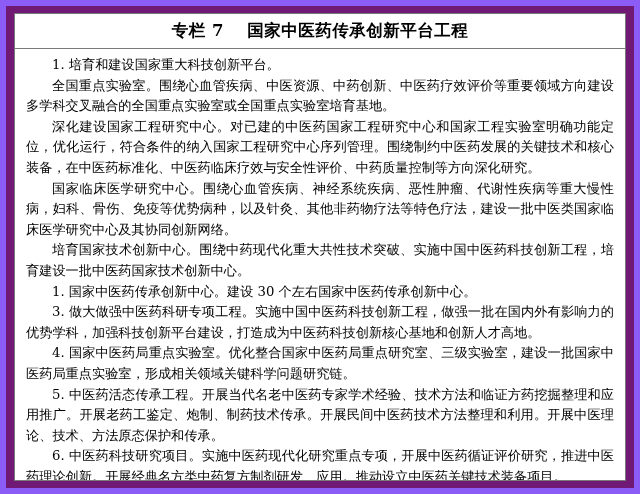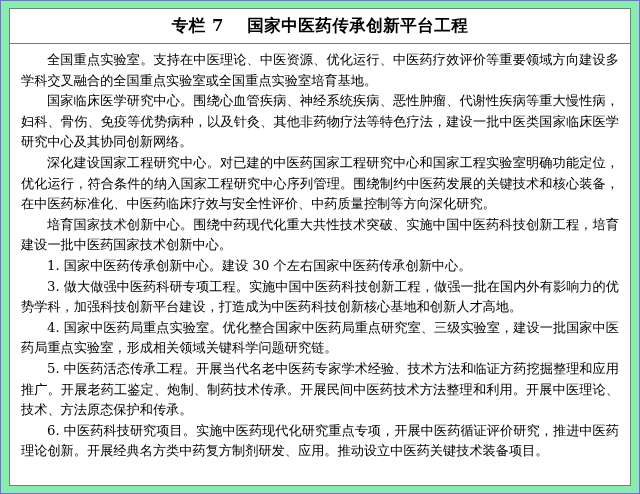--- a/index.html
+++ b/index.html
@@ -10,22 +10,22 @@
     width: 640px;
     height: 494px;
     background: #ffffff;
     font-family: "DejaVu Sans", "Liberation Sans", sans-serif;
   }
   .page {
     position: relative;
     width: 640px;
     height: 494px;
     box-sizing: border-box;
-    background: #86efac;
-    border: 1px solid #8b5cf6;
+    background: #701a75;
+    border: 6px solid #8b5cf6;
     overflow: hidden;
   }
   .inner {
     position: absolute;
     left: 8px;
     top: 7px;
     right: 8px;
     bottom: 7px;
     border: 1px solid #7a7a7a;
     box-sizing: border-box;
@@ -70,23 +70,24 @@
 <body>
 
 <div class="page">
   <div class="inner">
 
     <div class="title-bar">
       <div class="title-text">专栏 7　 国家中医药传承创新平台工程</div>
     </div>
 
     <div class="body-area">
-      <p class="para">全国重点实验室。支持在中医理论、中医资源、优化运行、中医药疗效评价等重要领域方向建设多学科交叉融合的全国重点实验室或全国重点实验室培育基地。</p>
+      <p class="para">1. 培育和建设国家重大科技创新平台。</p>
+      <p class="para">全国重点实验室。围绕心血管疾病、中医资源、中药创新、中医药疗效评价等重要领域方向建设多学科交叉融合的全国重点实验室或全国重点实验室培育基地。</p>
+      <p class="para">深化建设国家工程研究中心。对已建的中医药国家工程研究中心和国家工程实验室明确功能定位，优化运行，符合条件的纳入国家工程研究中心序列管理。围绕制约中医药发展的关键技术和核心装备，在中医药标准化、中医药临床疗效与安全性评价、中药质量控制等方向深化研究。</p>
       <p class="para">国家临床医学研究中心。围绕心血管疾病、神经系统疾病、恶性肿瘤、代谢性疾病等重大慢性病，妇科、骨伤、免疫等优势病种，以及针灸、其他非药物疗法等特色疗法，建设一批中医类国家临床医学研究中心及其协同创新网络。</p>
-      <p class="para">深化建设国家工程研究中心。对已建的中医药国家工程研究中心和国家工程实验室明确功能定位，优化运行，符合条件的纳入国家工程研究中心序列管理。围绕制约中医药发展的关键技术和核心装备，在中医药标准化、中医药临床疗效与安全性评价、中药质量控制等方向深化研究。</p>
       <p class="para">培育国家技术创新中心。围绕中药现代化重大共性技术突破、实施中国中医药科技创新工程，培育建设一批中医药国家技术创新中心。</p>
       <p class="para">1. 国家中医药传承创新中心。建设 30 个左右国家中医药传承创新中心。</p>
       <p class="para">3. 做大做强中医药科研专项工程。实施中国中医药科技创新工程，做强一批在国内外有影响力的优势学科，加强科技创新平台建设，打造成为中医药科技创新核心基地和创新人才高地。</p>
       <p class="para">4. 国家中医药局重点实验室。优化整合国家中医药局重点研究室、三级实验室，建设一批国家中医药局重点实验室，形成相关领域关键科学问题研究链。</p>
       <p class="para">5. 中医药活态传承工程。开展当代名老中医药专家学术经验、技术方法和临证方药挖掘整理和应用推广。开展老药工鉴定、炮制、制药技术传承。开展民间中医药技术方法整理和利用。开展中医理论、技术、方法原态保护和传承。</p>
       <p class="para">6. 中医药科技研究项目。实施中医药现代化研究重点专项，开展中医药循证评价研究，推进中医药理论创新。开展经典名方类中药复方制剂研发、应用。推动设立中医药关键技术装备项目。</p>
     </div>
 
   </div>
 </div>

